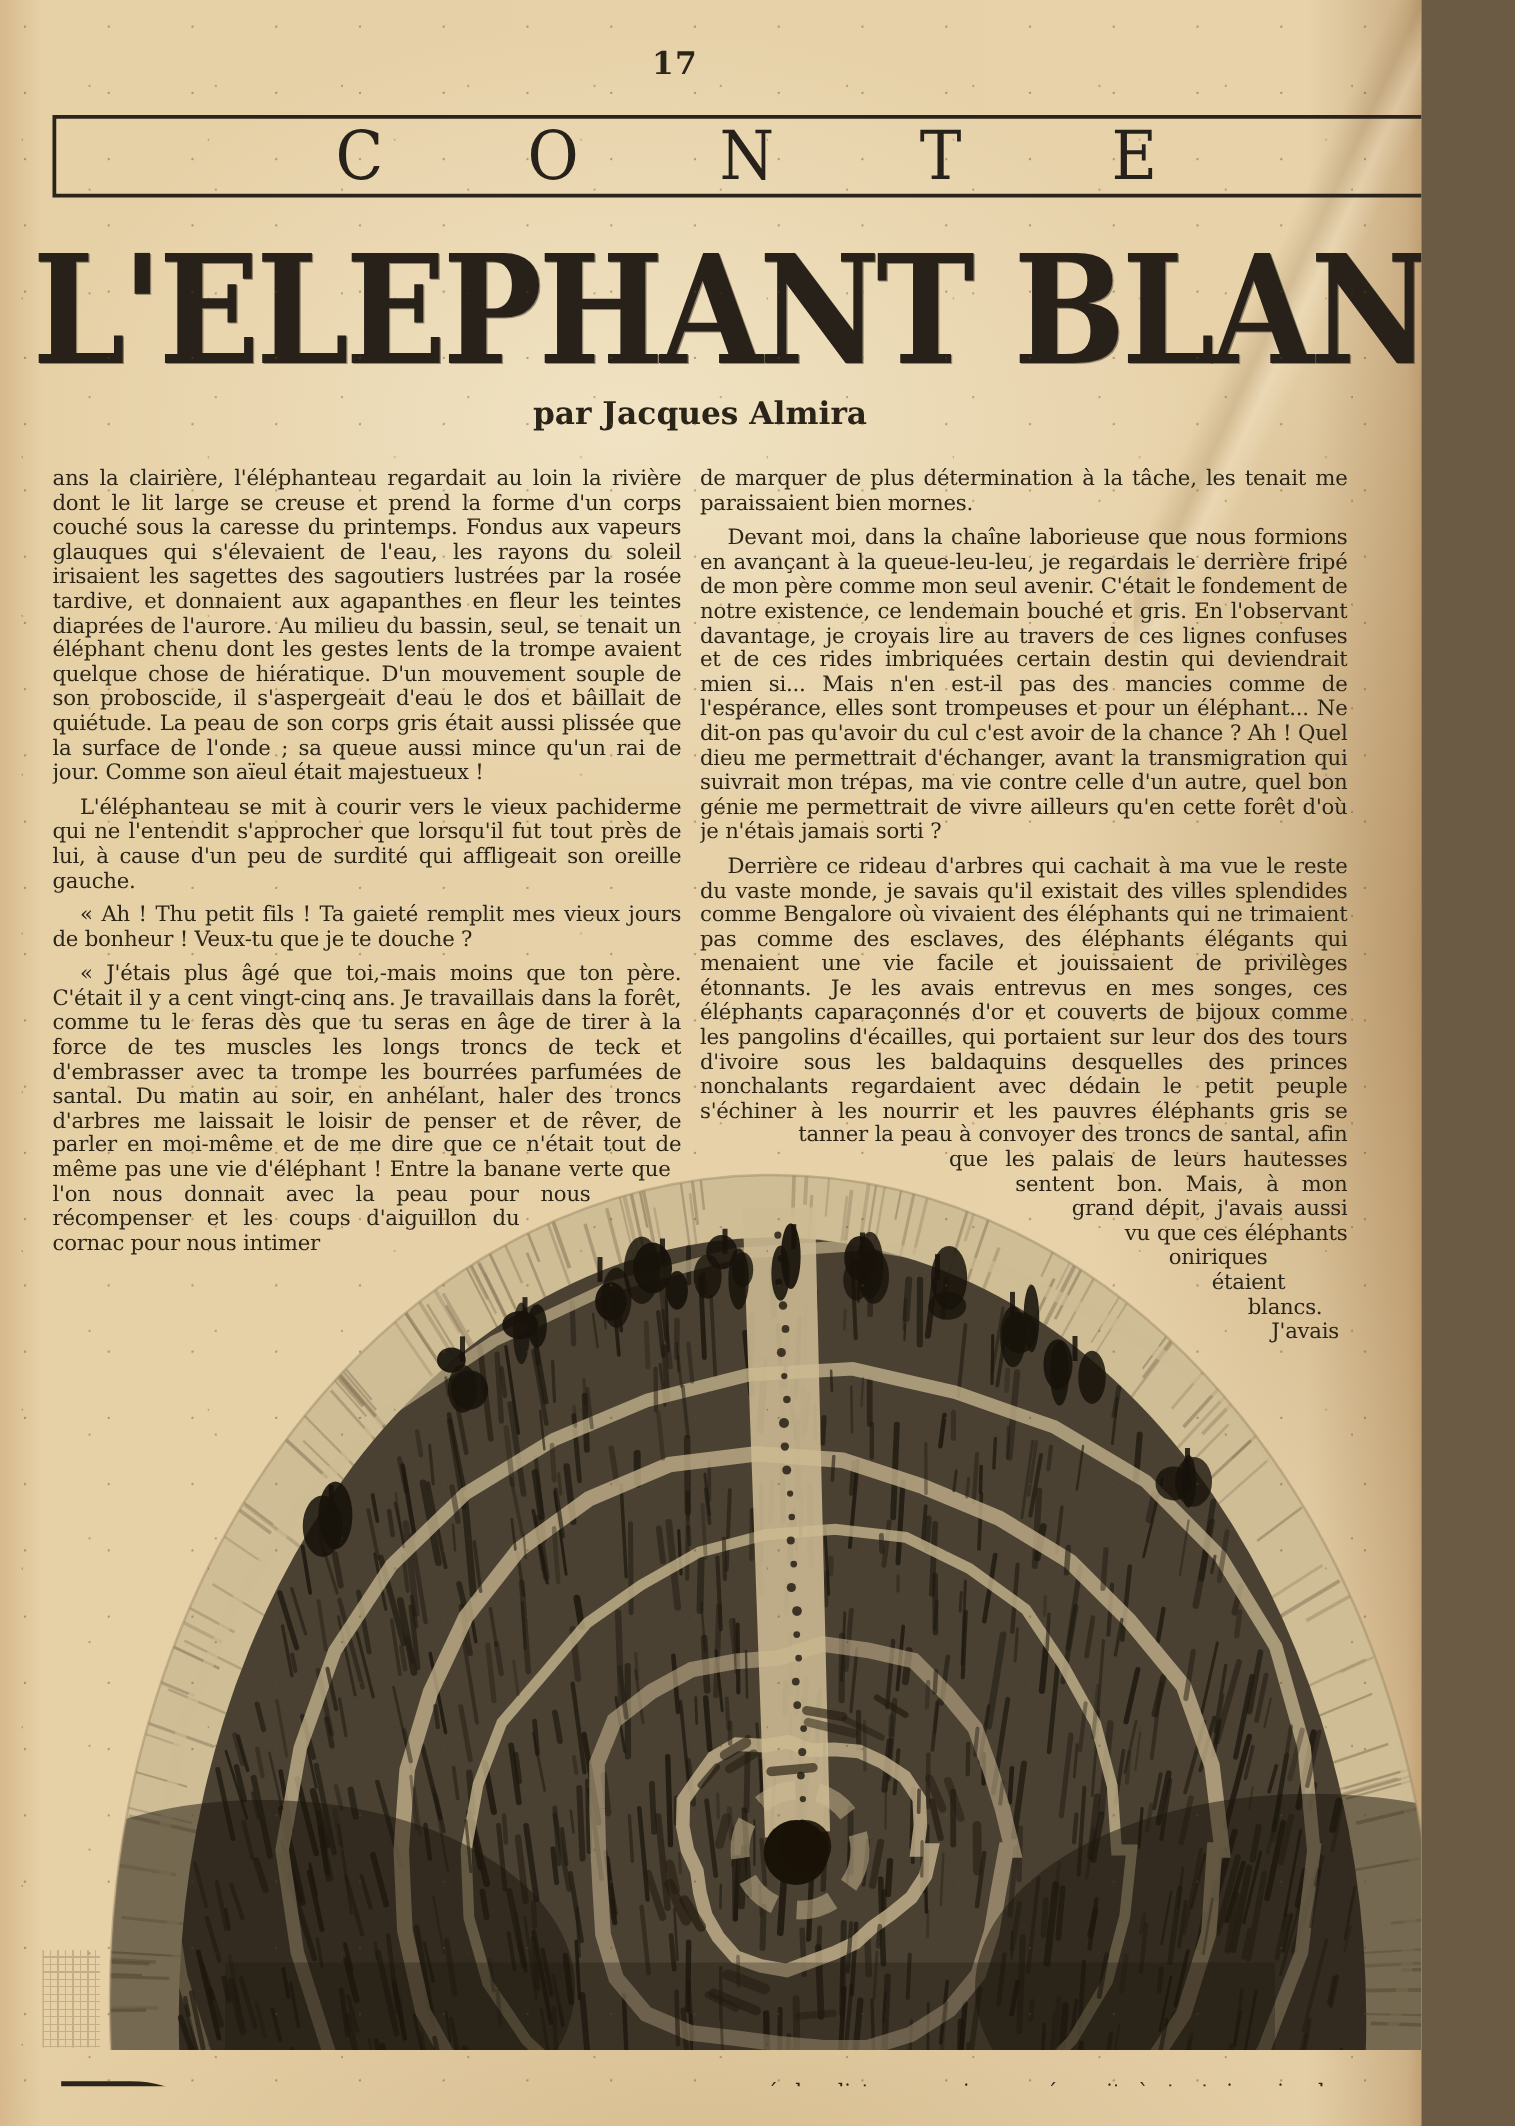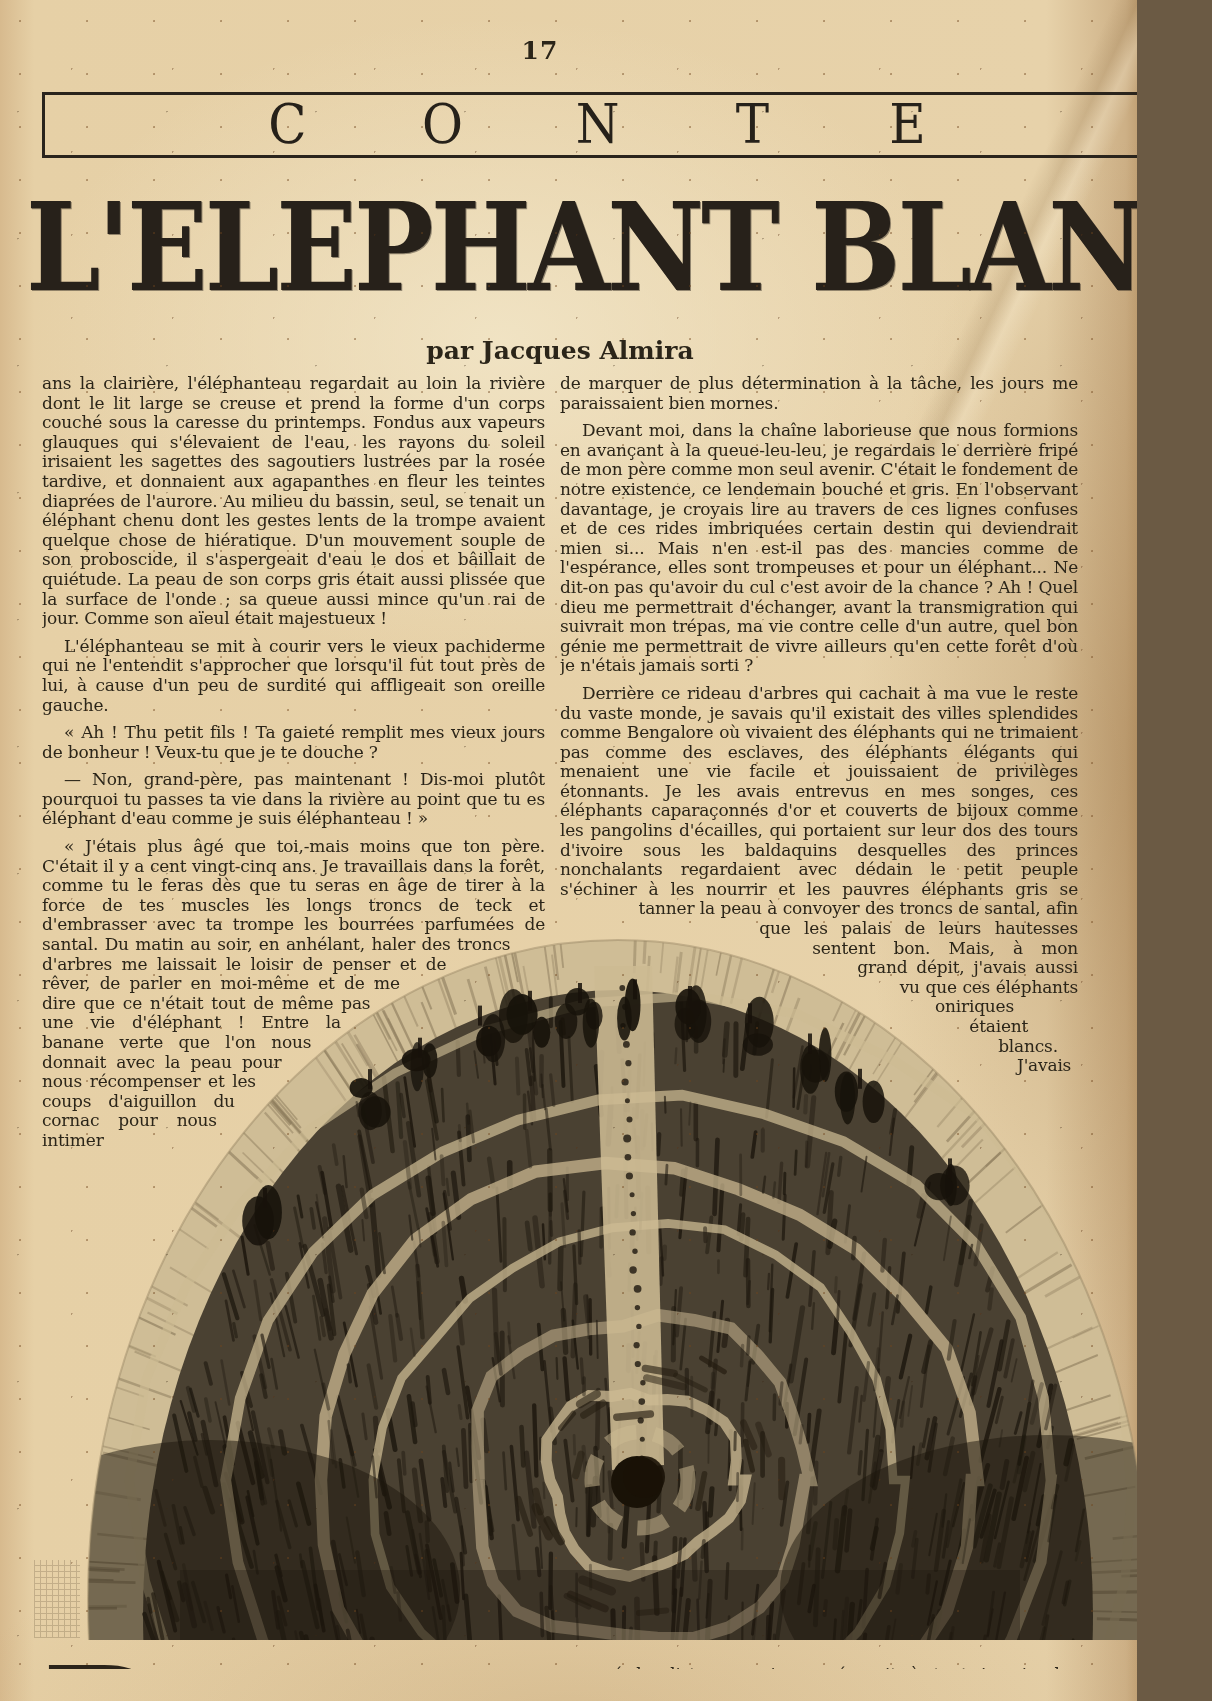--- a/index.html
+++ b/index.html
@@ -28,21 +28,21 @@
     font-size:25px;font-weight:bold;letter-spacing:1px;z-index:3;}
   .conte-box{position:absolute;left:42px;top:92px;width:1086px;height:60px;
     border:3px solid #2a241c;display:flex;align-items:center;padding-left:165px;box-sizing:content-box;z-index:3;}
   .conte-letter{display:inline-block;width:155px;text-align:center;font-size:50px;line-height:58px;
     font-weight:400;color:#26211a;transform:scaleY(1.08);}
   .title{position:absolute;left:26px;top:176px;width:1064px;margin:0;text-align:center;z-index:3;
     font-size:106px;font-weight:bold;letter-spacing:-3px;white-space:nowrap;
     transform:scaleY(1.14);transform-origin:50% 0;color:#27211a;
     text-shadow:1px 1px 0 rgba(39,33,26,.45);}
   .byline{position:absolute;left:0;top:316px;width:1120px;text-align:center;
-    font-size:25px;font-weight:bold;z-index:3;color:#2b2519;margin-top:20px;}
+    font-size:25px;font-weight:bold;z-index:3;color:#2b2519;}
   .col{position:absolute;top:374px;height:1295px;overflow:hidden;z-index:4;
     font-size:17px;line-height:19.6px;text-align:justify;letter-spacing:-0.2px;}
   .col-left{left:42px;width:503px;}
   .col-right{left:560px;width:518px;}
   .col p{margin:0 0 8px;text-indent:22px;}
   .col p.p-first{text-indent:0;}
   .col-right p.no-indent{text-indent:0;}
   .dropcap{position:relative;float:left;width:102px;height:116px;margin:3px 10px 2px 0;
     font-size:148px;line-height:108px;font-weight:bold;color:#2b241a;}
   .dropcap::after{content:'';position:absolute;left:-6px;top:48px;width:40px;height:8px;
@@ -1116,24 +1116,23 @@
       <ellipse cx="558" cy="730" rx="530" ry="660" fill="none" stroke="#9b8a68" stroke-width="2" opacity="0.5"></ellipse>
     </svg>
 
   <div class="watermark"></div>
 
   <div class="col col-left">
     <div class="dome-push-left"></div>
     <p class="p-first"><span class="dropcap">D</span><span>ans la clairière, l'éléphanteau regardait au loin la rivière dont le lit large se creuse et prend la forme d'un corps couché sous la caresse du printemps. Fondus aux vapeurs glauques qui s'élevaient de l'eau, les rayons du soleil irisaient les sagettes des sagoutiers lustrées par la rosée tardive, et donnaient aux agapanthes en fleur les teintes diaprées de l'aurore. Au milieu du bassin, seul, se tenait un éléphant chenu dont les gestes lents de la trompe avaient quelque chose de hiératique. D'un mouvement souple de son proboscide, il s'aspergeait d'eau le dos et bâillait de quiétude. La peau de son corps gris était aussi plissée que la surface de l'onde ; sa queue aussi mince qu'un rai de jour. Comme son aïeul était majestueux !</span></p>
     <p>L'éléphanteau se mit à courir vers le vieux pachiderme qui ne l'entendit s'approcher que lorsqu'il fut tout près de lui, à cause d'un peu de surdité qui affligeait son oreille gauche.</p>
     <p>« Ah ! Thu petit fils ! Ta gaieté remplit mes vieux jours de bonheur ! Veux-tu que je te douche ?</p>
-    <p>— Non, grand-père, pas maintenant ! Dis-moi plutôt pourquoi tu passes ta vie dans la rivière au point que tu es éléphant d'eau comme je suis éléphanteau ! »</p>
     <p>« J'étais plus âgé que toi,-mais moins que ton père. C'était il y a cent vingt-cinq ans. Je travaillais dans la forêt, comme tu le feras dès que tu seras en âge de tirer à la force de tes muscles les longs troncs de teck et d'embrasser avec ta trompe les bourrées parfumées de santal. Du matin au soir, en anhélant, haler des troncs d'arbres me laissait le loisir de penser et de rêver, de parler en moi-même et de me dire que ce n'était tout de même pas une vie d'éléphant ! Entre la banane verte que l'on nous donnait avec la peau pour nous récompenser et les coups d'aiguillon du cornac pour nous intimer</p>
   </div>
 
   <div class="col col-right">
     <div class="dome-push-right"></div>
-    <p class="no-indent">de marquer de plus détermination à la tâche, les jours me paraissaient bien mornes.</p>
+    <p class="no-indent">de marquer de plus détermination à la tâche, les tenait me paraissaient bien mornes.</p>
     <p>Devant moi, dans la chaîne laborieuse que nous formions en avançant à la queue-leu-leu, je regardais le derrière fripé de mon père comme mon seul avenir. C'était le fondement de notre existence, ce lendemain bouché et gris. En l'observant davantage, je croyais lire au travers de ces lignes confuses et de ces rides imbriquées certain destin qui deviendrait mien si... Mais n'en est-il pas des mancies comme de l'espérance, elles sont trompeuses et pour un éléphant... Ne dit-on pas qu'avoir du cul c'est avoir de la chance ? Ah ! Quel dieu me permettrait d'échanger, avant la transmigration qui suivrait mon trépas, ma vie contre celle d'un autre, quel bon génie me permettrait de vivre ailleurs qu'en cette forêt d'où je n'étais jamais sorti ?</p>
     <p>Derrière ce rideau d'arbres qui cachait à ma vue le reste du vaste monde, je savais qu'il existait des villes splendides comme Bengalore où vivaient des éléphants qui ne trimaient pas comme des esclaves, des éléphants élégants qui menaient une vie facile et jouissaient de privilèges étonnants. Je les avais entrevus en mes songes, ces éléphants caparaçonnés d'or et couverts de bijoux comme les pangolins d'écailles, qui portaient sur leur dos des tours d'ivoire sous les baldaquins desquelles des princes nonchalants regardaient avec dédain le petit peuple s'échiner à les nourrir et les pauvres éléphants gris se tanner la peau à convoyer des troncs de santal, afin que les palais de leurs hautesses sentent bon. Mais, à mon grand dépit, j'avais aussi vu que ces éléphants oniriques étaient blancs. J'avais mesuré la distance qui me séparait à tout jamais des prérogatives et des droits qui s'attachent à la blancheur de la peau comme les suçoirs des plants de santal blanc s'attachent</p>
   </div>
 
 </div>
 
 </body></html>

